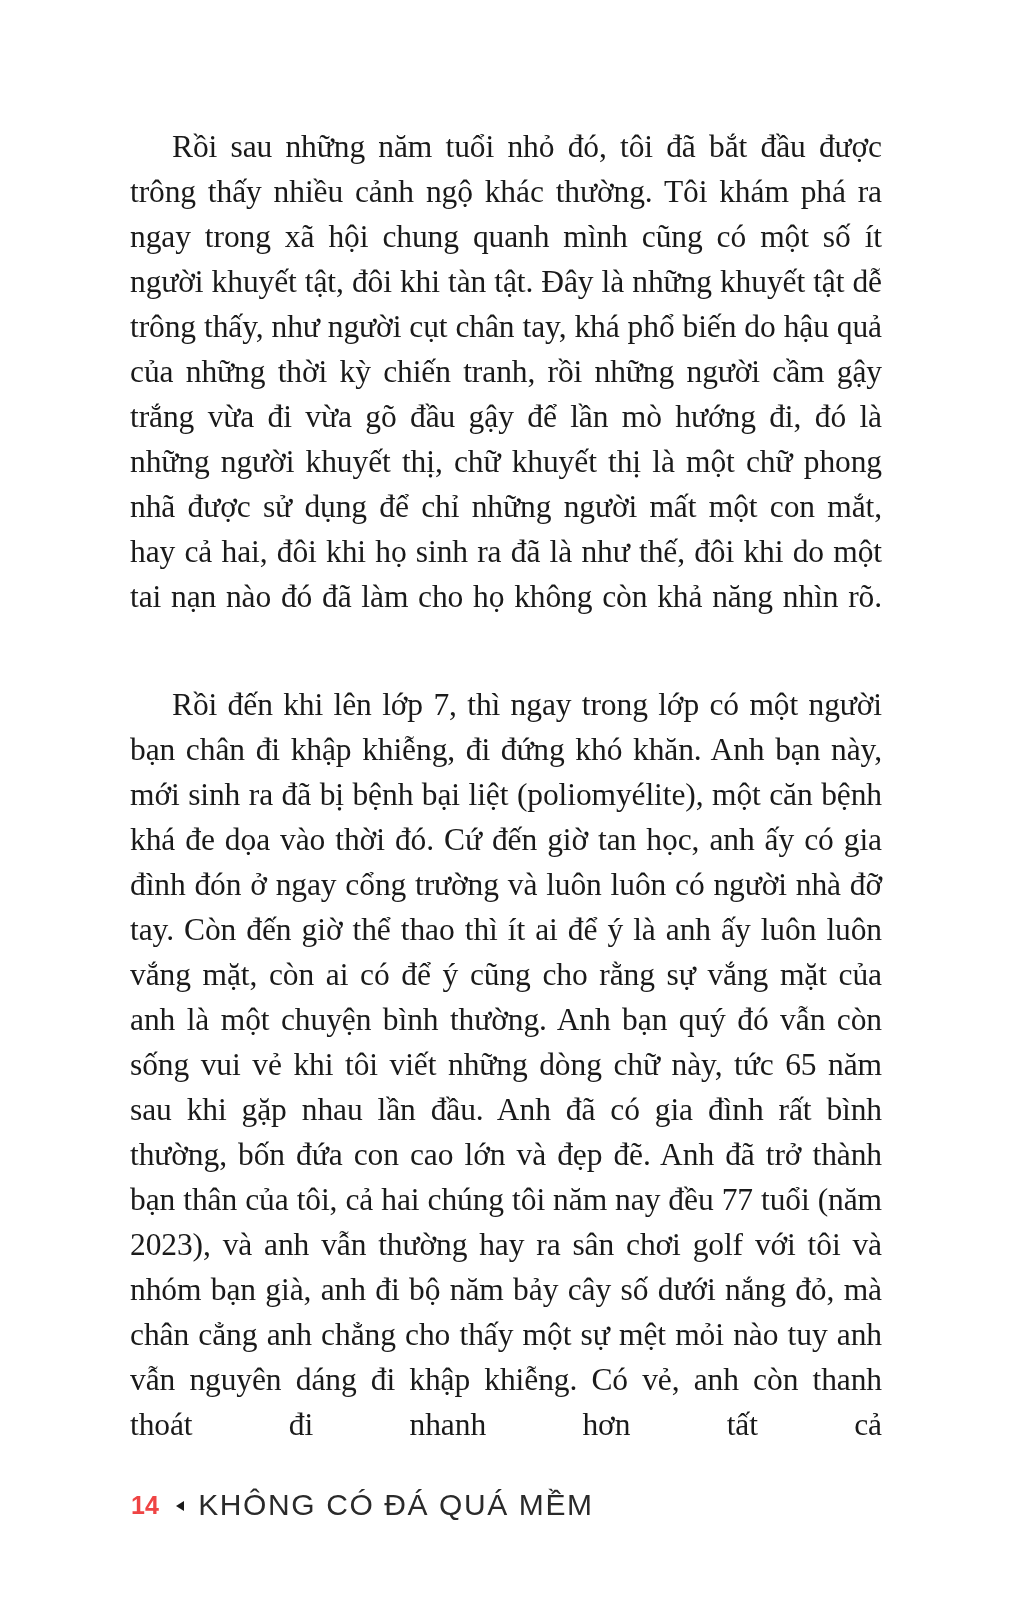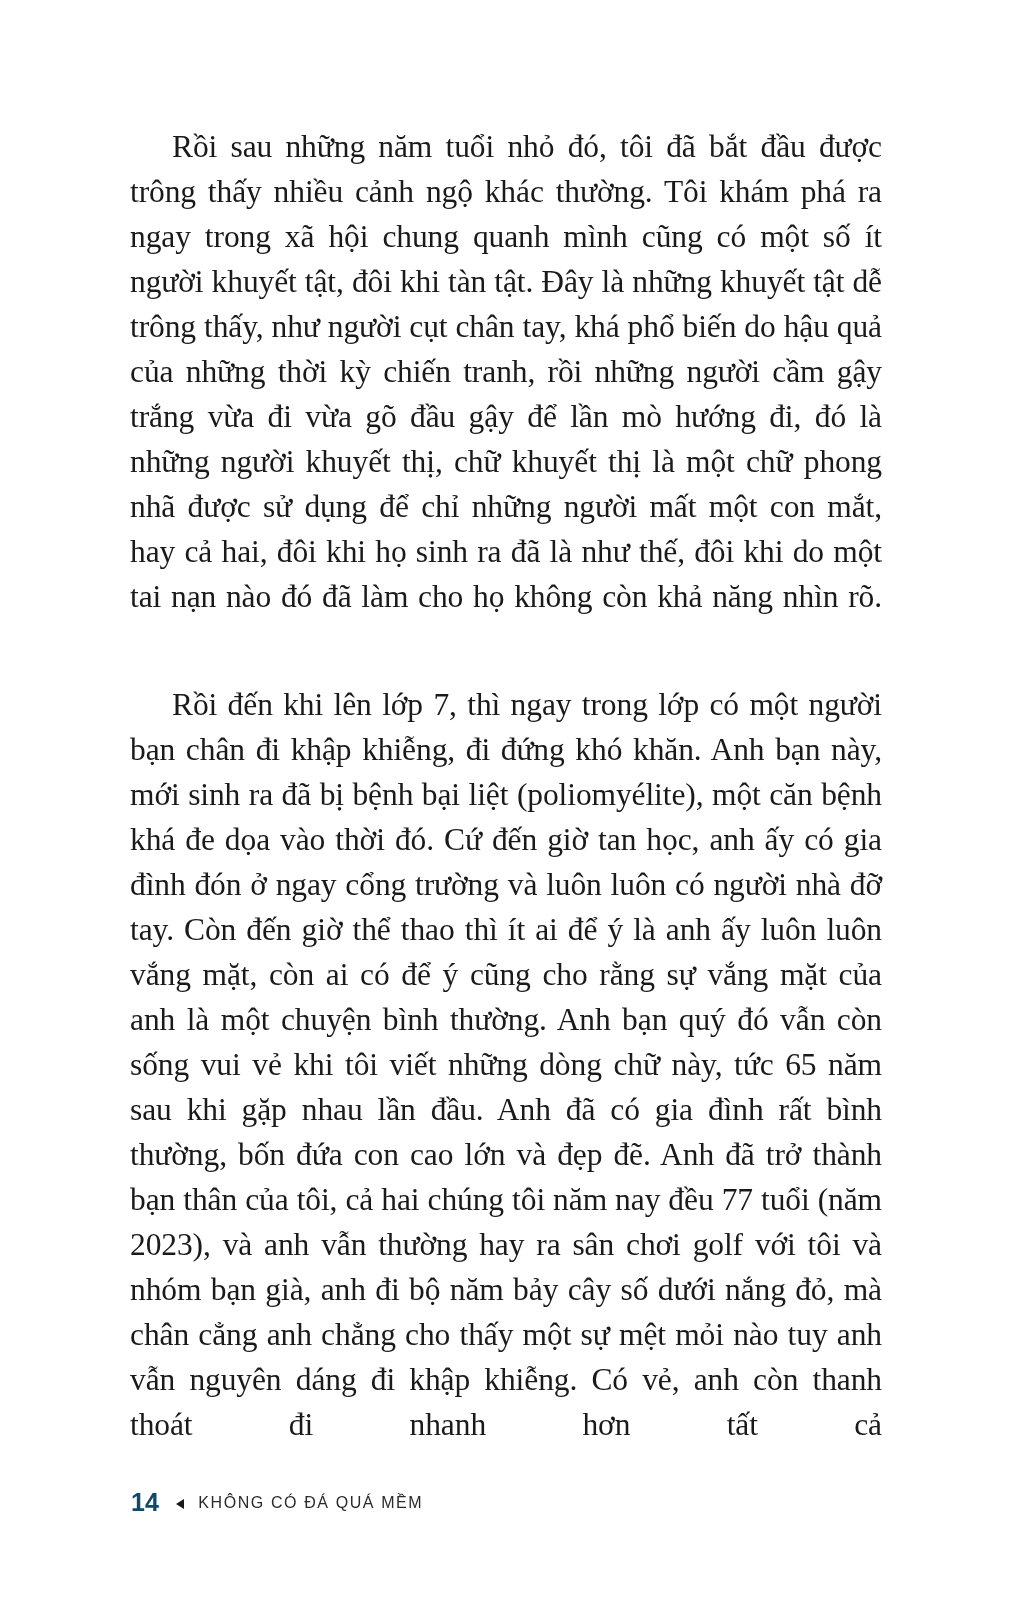--- a/index.html
+++ b/index.html
@@ -63,39 +63,39 @@
     top: 1490px;
     display: flex;
     align-items: center;
     gap: 0px;
     font-family: "Liberation Sans", "DejaVu Sans", sans-serif;
   }
 
   .folio {
     font-size: 25px;
     font-weight: 700;
-    color: #0c4a6e;
+    color: #ef4444;
     letter-spacing: 0.2px;
     line-height: 1;
   }
 
   .foot-sep {
     display: inline-block;
     margin: 0 14px 0 17px;
     width: 0;
     height: 0;
     border-top: 5px solid transparent;
     border-bottom: 5px solid transparent;
     border-right: 8px solid #1a1a1a;
     position: relative;
     top: 1px;
   }
 
   .foot-title {
-    font-size: 16px;
+    font-size: 30px;
     font-weight: 400;
     letter-spacing: 1.6px;
     color: #2a2a2a;
     line-height: 1;
     white-space: nowrap;
   }
 </style>
 </head>
 <body>
 

